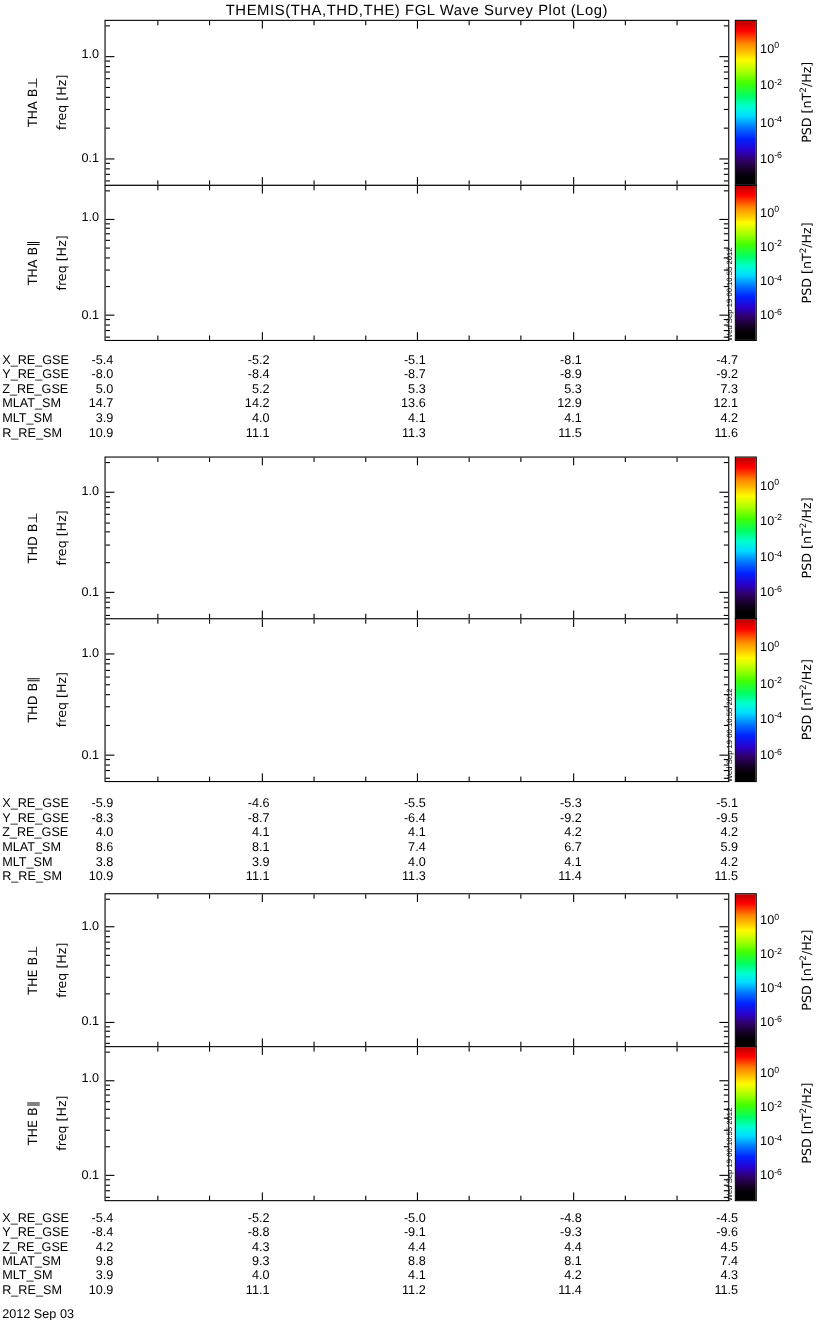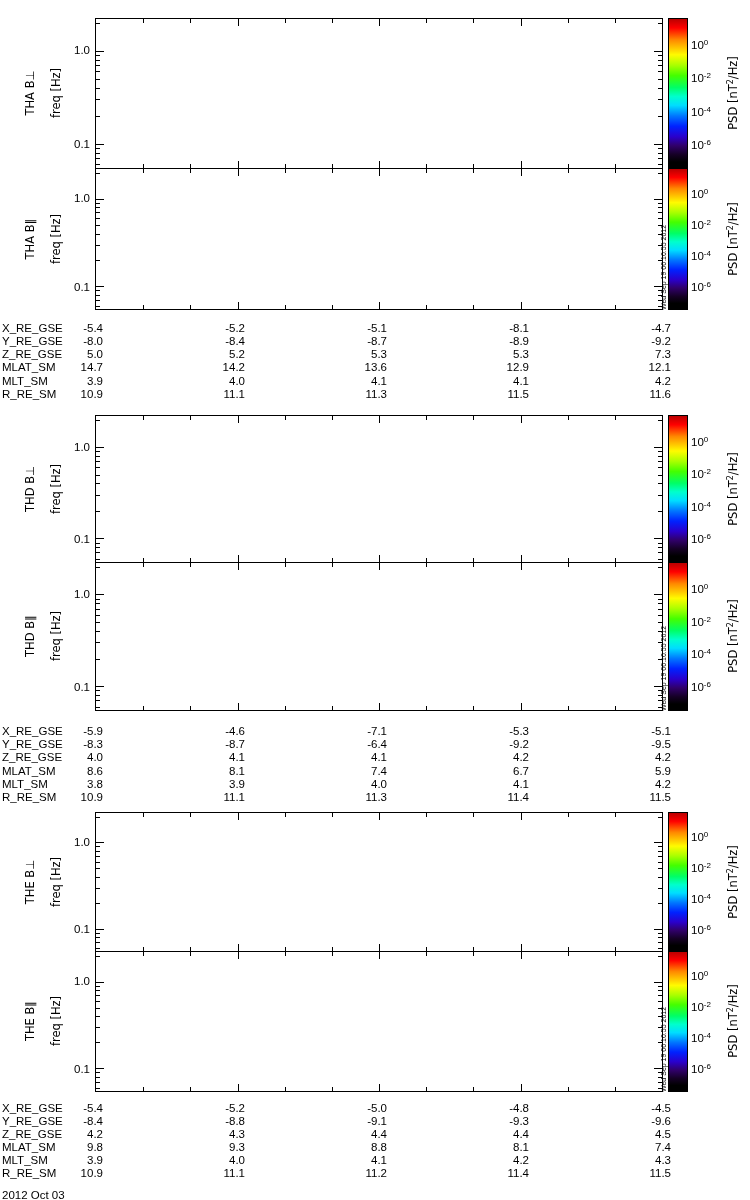--- a/index.html
+++ b/index.html
@@ -24,20 +24,21 @@
   .eph-label{position:absolute;left:2px;white-space:nowrap;}
   .ec{position:absolute;width:70px;text-align:right;white-space:nowrap;}
   .c0{left:33px}.c1{left:175px}.c2{left:317px}.c3{left:459px}.c4{left:601px}
   .daterow{position:absolute;left:2px;font-size:11.5px;white-space:nowrap;}
 </style>
 </head>
 <body>
 
 <div id="page">
 
+  <div class="title">THEMIS(THA,THD,THE) FGL Wave Survey Plot (Log)</div>
 
   <div class="panel" style="left:95px;top:18px;height:151px">
       <div class="tick" style="left: 47px; top: 0px; width: 1px; height: 4px;"></div>
       <div class="tick" style="left: 47px; top: 145px; width: 1px; height: 4px;"></div>
       <div class="tick" style="left: 94px; top: 0px; width: 1px; height: 4px;"></div>
       <div class="tick" style="left: 94px; top: 145px; width: 1px; height: 4px;"></div>
       <div class="tick" style="left: 142px; top: 0px; width: 1px; height: 7px;"></div>
       <div class="tick" style="left: 142px; top: 142px; width: 1px; height: 7px;"></div>
       <div class="tick" style="left: 189px; top: 0px; width: 1px; height: 4px;"></div>
       <div class="tick" style="left: 189px; top: 145px; width: 1px; height: 4px;"></div>
@@ -338,21 +339,21 @@
   <div class="cbt" style="top:654px"><span>10</span><sup>-4</sup></div>
   <div class="cbt" style="top:687px"><span>10</span><sup>-6</sup></div>
   <div class="vlab ulab" style="left:733px;top:489px"><span>PSD [nT</span><sup>2</sup><span>/Hz]</span></div>
   <div class="vlab ulab" style="left:733px;top:636px"><span>PSD [nT</span><sup>2</sup><span>/Hz]</span></div>
   <div class="stamp" style="top:711px;width:149px">Wed Sep 19 00:10:55 2012</div>
 
   <div class="eph-row" style="top:725px">
     <span class="eph-label">X_RE_GSE</span>
     <span class="ec c0">-5.9</span>
     <span class="ec c1">-4.6</span>
-    <span class="ec c2">-7.1</span>
+    <span class="ec c2">-5.5</span>
     <span class="ec c3">-5.3</span>
     <span class="ec c4">-5.1</span>
   </div>
   <div class="eph-row" style="top:738px">
     <span class="eph-label">Y_RE_GSE</span>
     <span class="ec c0">-8.3</span>
     <span class="ec c1">-8.7</span>
     <span class="ec c2">-6.4</span>
     <span class="ec c3">-9.2</span>
     <span class="ec c4">-9.5</span>
@@ -561,15 +562,15 @@
     <span class="ec c4">4.3</span>
   </div>
   <div class="eph-row" style="top:1167px">
     <span class="eph-label">R_RE_SM</span>
     <span class="ec c0">10.9</span>
     <span class="ec c1">11.1</span>
     <span class="ec c2">11.2</span>
     <span class="ec c3">11.4</span>
     <span class="ec c4">11.5</span>
   </div>
-  <div class="daterow" style="top:1189px">2012 Oct 03</div>
+  <div class="daterow" style="top:1189px">2012 Sep 03</div>
 
 </div>
 
 </body></html>

